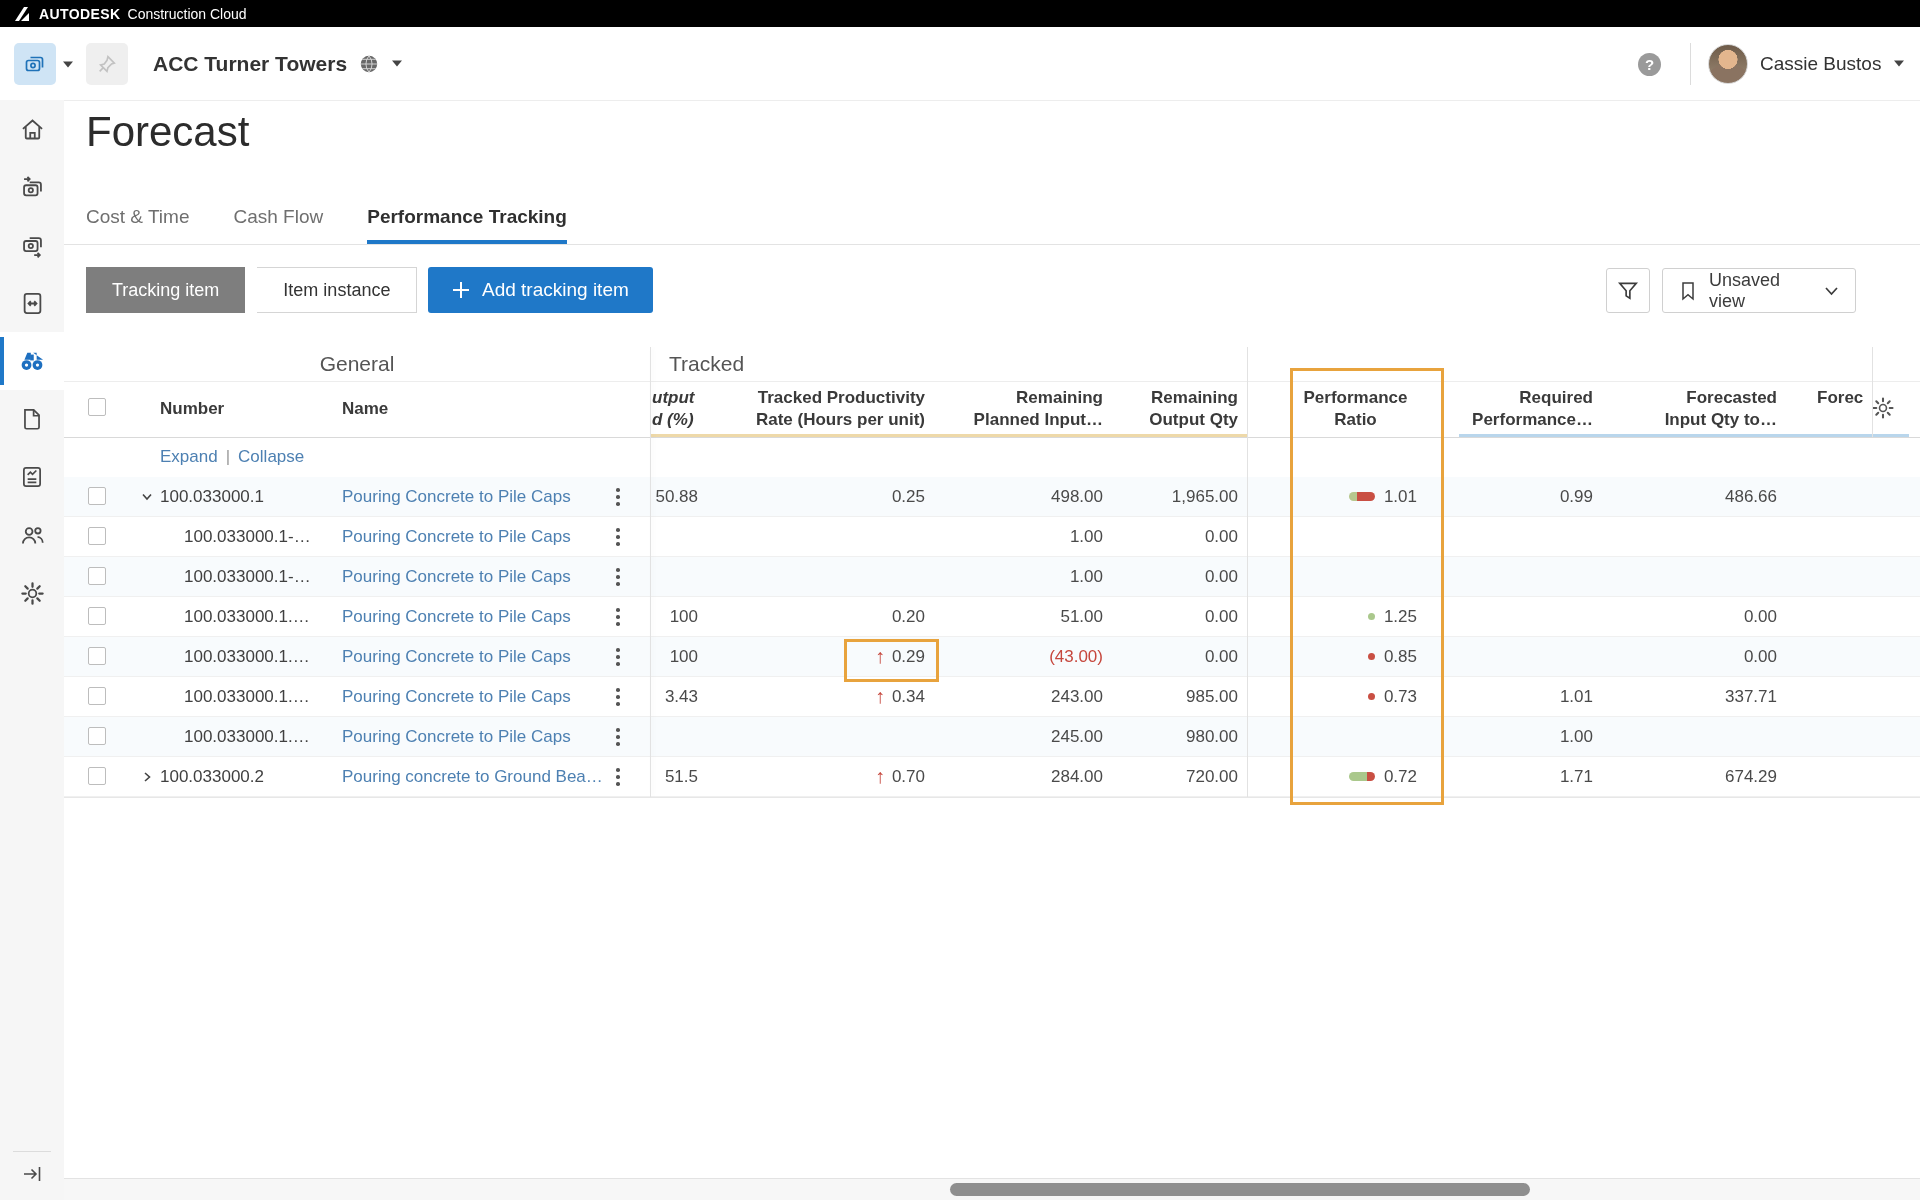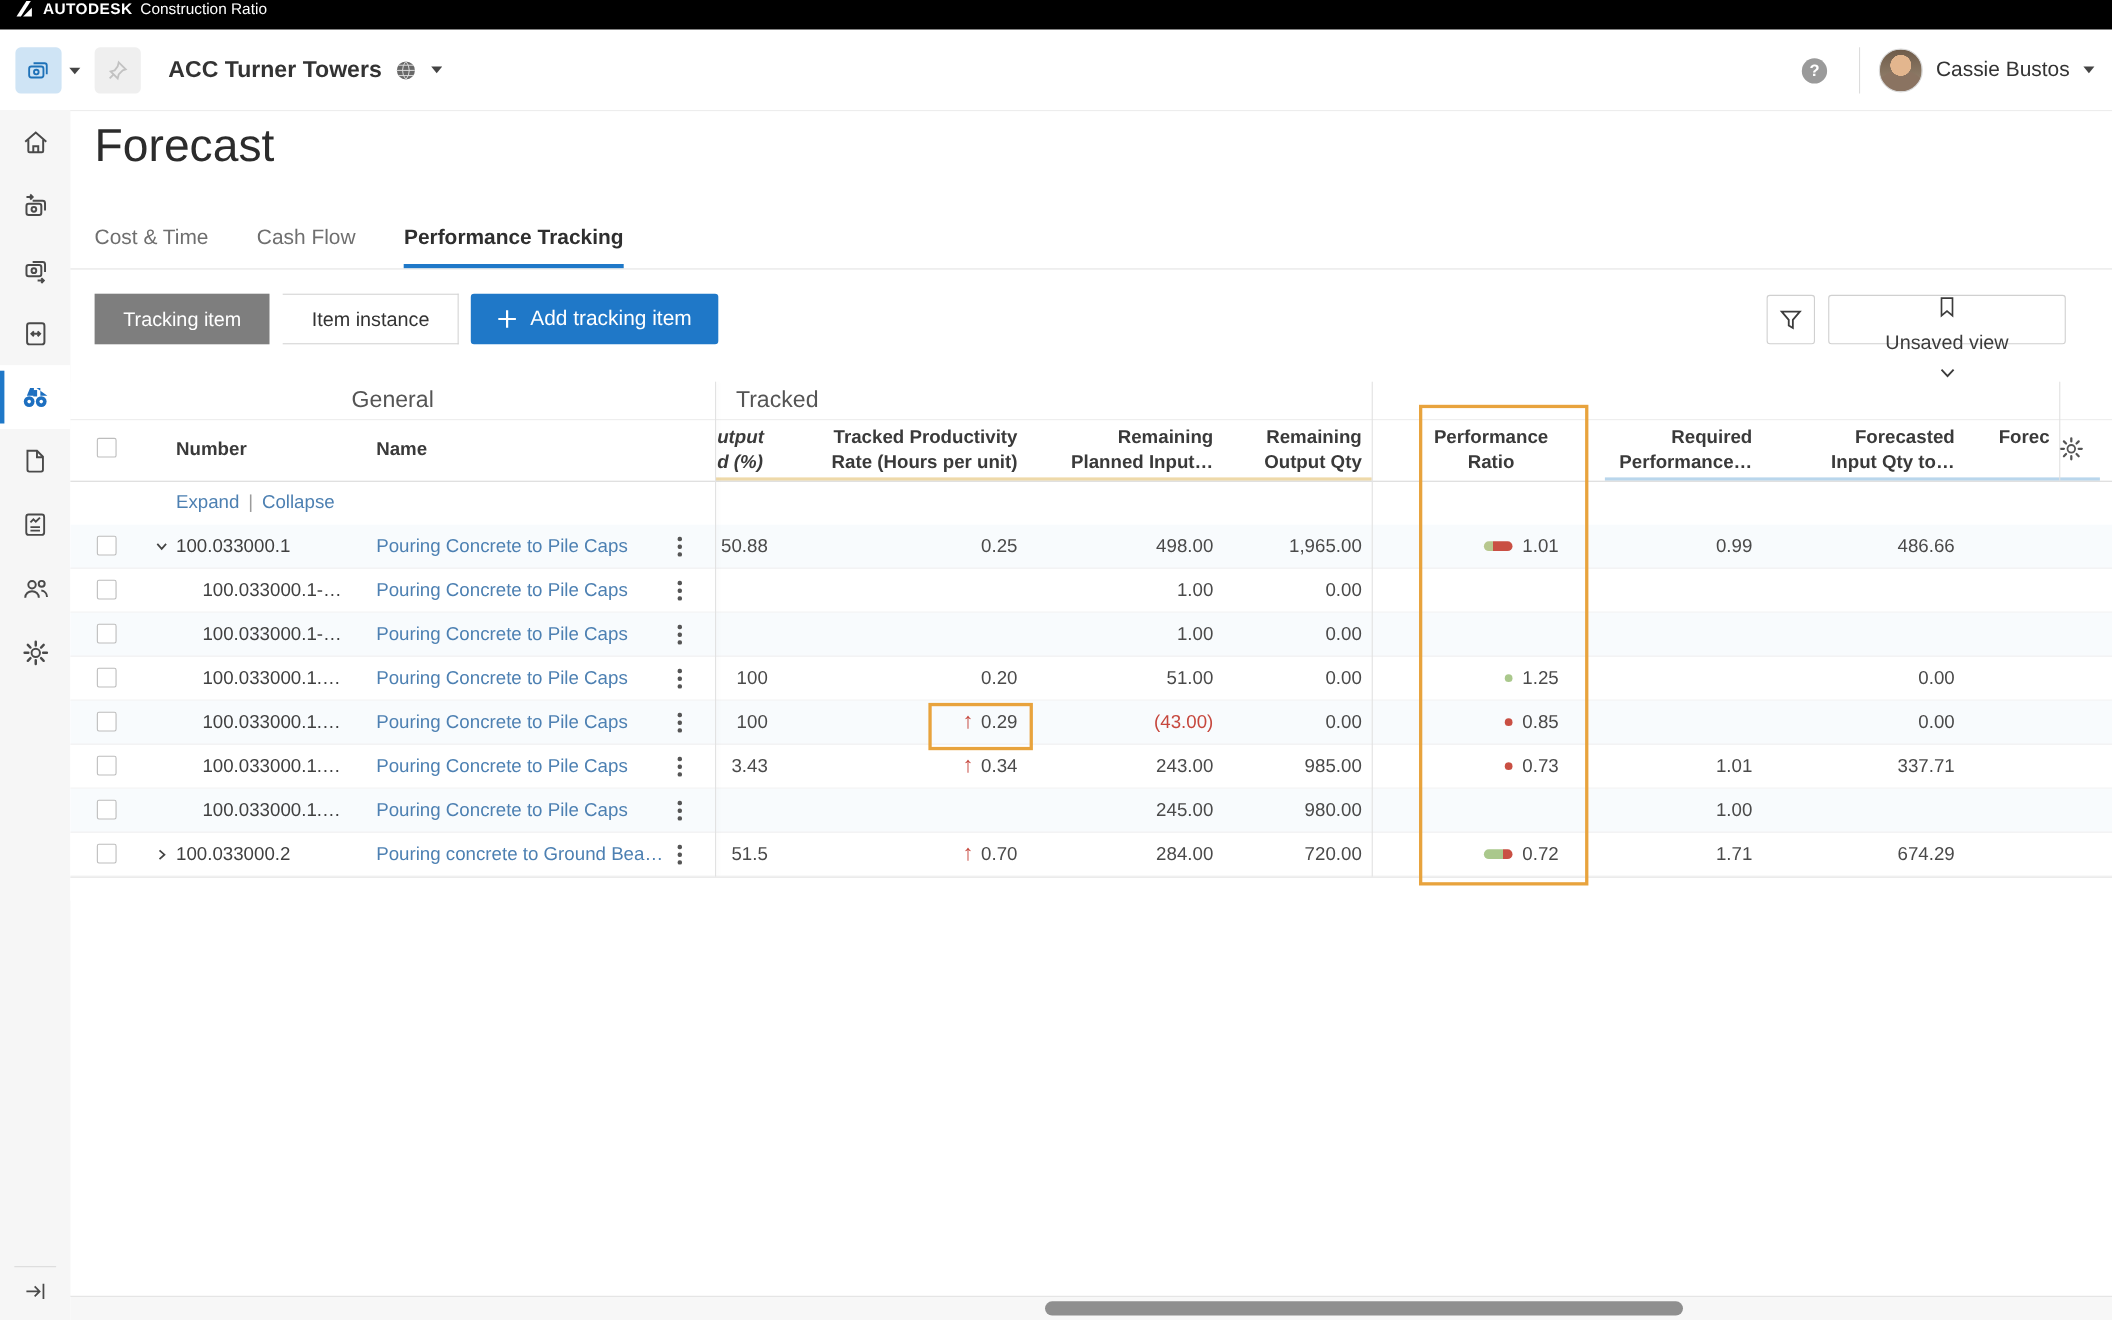--- a/index.html
+++ b/index.html
@@ -1,20 +1,20 @@
 <!DOCTYPE html>
 <html><head>
 <meta charset="utf-8">
 <style>
   html,body{margin:0;padding:0;width:1920px;height:1200px;overflow:hidden;background:#fff;
     font-family:"Liberation Sans","DejaVu Sans",sans-serif;color:#3c3c3c;}
   svg{display:block;}
 
   
-  .topbar{position:absolute;left:0;top:0;width:1920px;height:27px;background:#000;display:flex;align-items:flex-start;padding-left:14px;box-sizing:border-box;gap:7px;}
+  .topbar{position:absolute;left:0;top:0;width:1920px;height:27px;background:#000;display:flex;align-items:center;padding-left:14px;box-sizing:border-box;gap:7px;}
   .topbar .brand-bold{color:#fff;font-weight:700;font-size:14px;letter-spacing:.4px;}
   .topbar .brand-rest{color:#fff;font-weight:400;font-size:14px;}
 
   
   .appbar{position:absolute;left:0;top:27px;width:1920px;height:73px;background:#fff;border-bottom:1px solid #ededed;}
   .apptile{position:absolute;top:16px;width:42px;height:42px;border-radius:5px;display:flex;align-items:center;justify-content:center;}
   .apptile.blue{left:14px;background:#cfe4f5;}
   .apptile.gray{left:86px;background:#efefef;}
   .tile-chev{position:absolute;left:62px;top:33px;}
   .project{position:absolute;left:153px;top:0;height:73px;display:flex;align-items:center;gap:12px;}
@@ -44,21 +44,21 @@
   .tab.active::after{content:"";position:absolute;left:0;right:0;bottom:-2px;height:4px;background:#1f78c8;}
   .tabs-rule{position:absolute;left:64px;top:244px;width:1856px;height:1px;background:#e3e3e3;}
 
   
   .toggle{position:absolute;left:86px;top:267px;height:46px;display:flex;box-sizing:border-box;}
   .toggle .seg{height:46px;display:flex;align-items:center;padding:0 26px;font-size:18px;box-sizing:border-box;}
   .seg.on{background:#7e7e7e;color:#fff;}
   .seg.off{background:#fff;color:#333;border:1px solid #d5d5d5;border-left:none;margin-left:12px;}
   .add-btn{position:absolute;left:428px;top:267px;height:46px;background:#1f78c8;color:#fff;border-radius:3px;display:flex;align-items:center;gap:12px;padding:0 24px;font-size:19px;}
   .filter-btn{position:absolute;left:1606px;top:268px;width:44px;height:45px;border:1px solid #d0d0d0;border-radius:3px;display:flex;align-items:center;justify-content:center;box-sizing:border-box;background:#fff;}
-  .view-dd{position:absolute;left:1662px;top:268px;width:216px;height:45px;border:1px solid #d0d0d0;border-radius:3px;display:flex;align-items:center;gap:12px;padding:0 16px;box-sizing:border-box;background:#fff;flex-direction:column;}
+  .view-dd{position:absolute;left:1662px;top:268px;width:194px;height:45px;border:1px solid #d0d0d0;border-radius:3px;display:flex;align-items:center;gap:12px;padding:16px 16px;box-sizing:border-box;background:#fff;}
   .view-dd .vlabel{font-size:18px;color:#3c3c3c;flex:1;}
 
   
   .table{position:absolute;left:64px;top:347px;width:1856px;height:472px;background:#fff;font-size:17px;}
   .gline{position:absolute;left:0;width:100%;height:1px;background:#ededed;top:34px;}
   .hline{position:absolute;left:0;width:100%;height:1px;background:#d9d9d9;top:90px;}
   .bline{position:absolute;left:0;width:100%;height:1px;background:#e7e7e7;top:450px;}
   .vline{position:absolute;top:0;height:450px;width:1px;background:#e2e2e2;}
   .v-sticky{left:586px;box-shadow:2px 0 4px rgba(0,0,0,.05);}
   .v-div{left:1183px;}
@@ -125,21 +125,21 @@
 <body>
 
 <div class="topbar">
   <span>
     <svg width="18" height="16" viewBox="0 0 18 16">
         <polygon points="1,15 10,1 14,1 5,15" fill="#fff"></polygon>
         <polygon points="7,15 15,7 15,15" fill="#fff"></polygon>
       </svg>
   </span>
   <span class="brand-bold">AUTODESK</span>
-  <span class="brand-rest">Construction Ratio</span>
+  <span class="brand-rest">Construction Cloud</span>
 </div>
 
 <div class="appbar">
   <div class="apptile blue">
     <svg width="24" height="24" viewBox="0 0 24 24" fill="none" stroke="#1f72b8" stroke-width="1.7">
       <path d="M7.5 5.5h10a2 2 0 0 1 2 2v8"></path>
         <rect x="3.5" y="8.5" width="13" height="10" rx="2"></rect>
         <circle cx="10" cy="13.5" r="2.1"></circle>
     </svg>
   </div>

